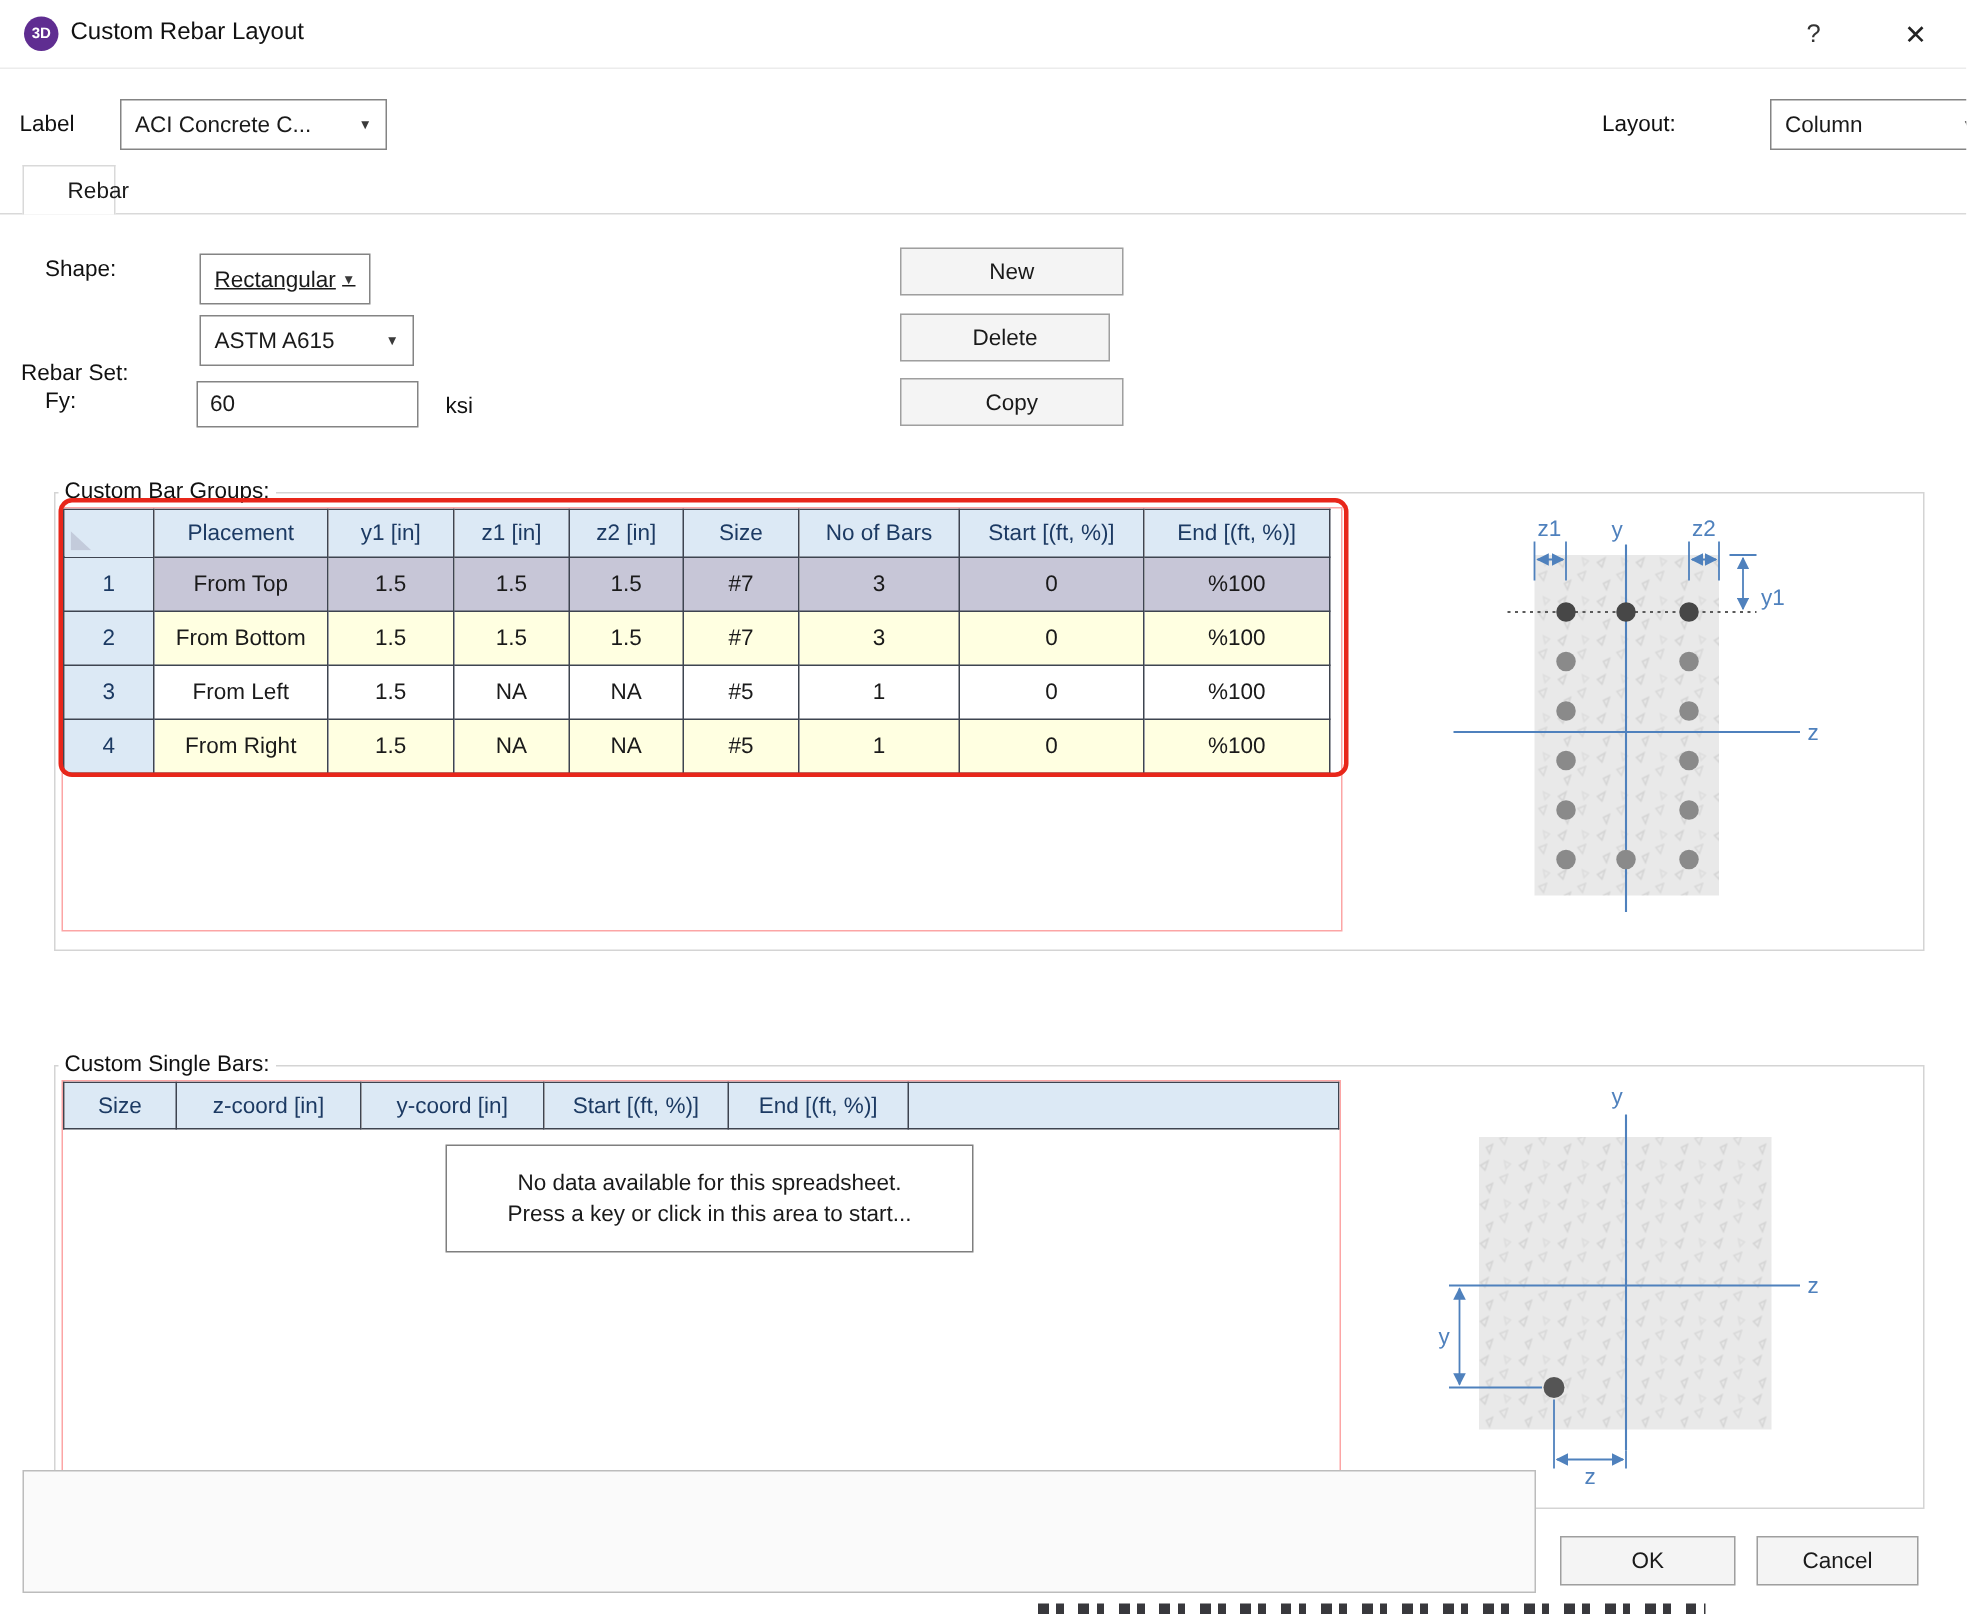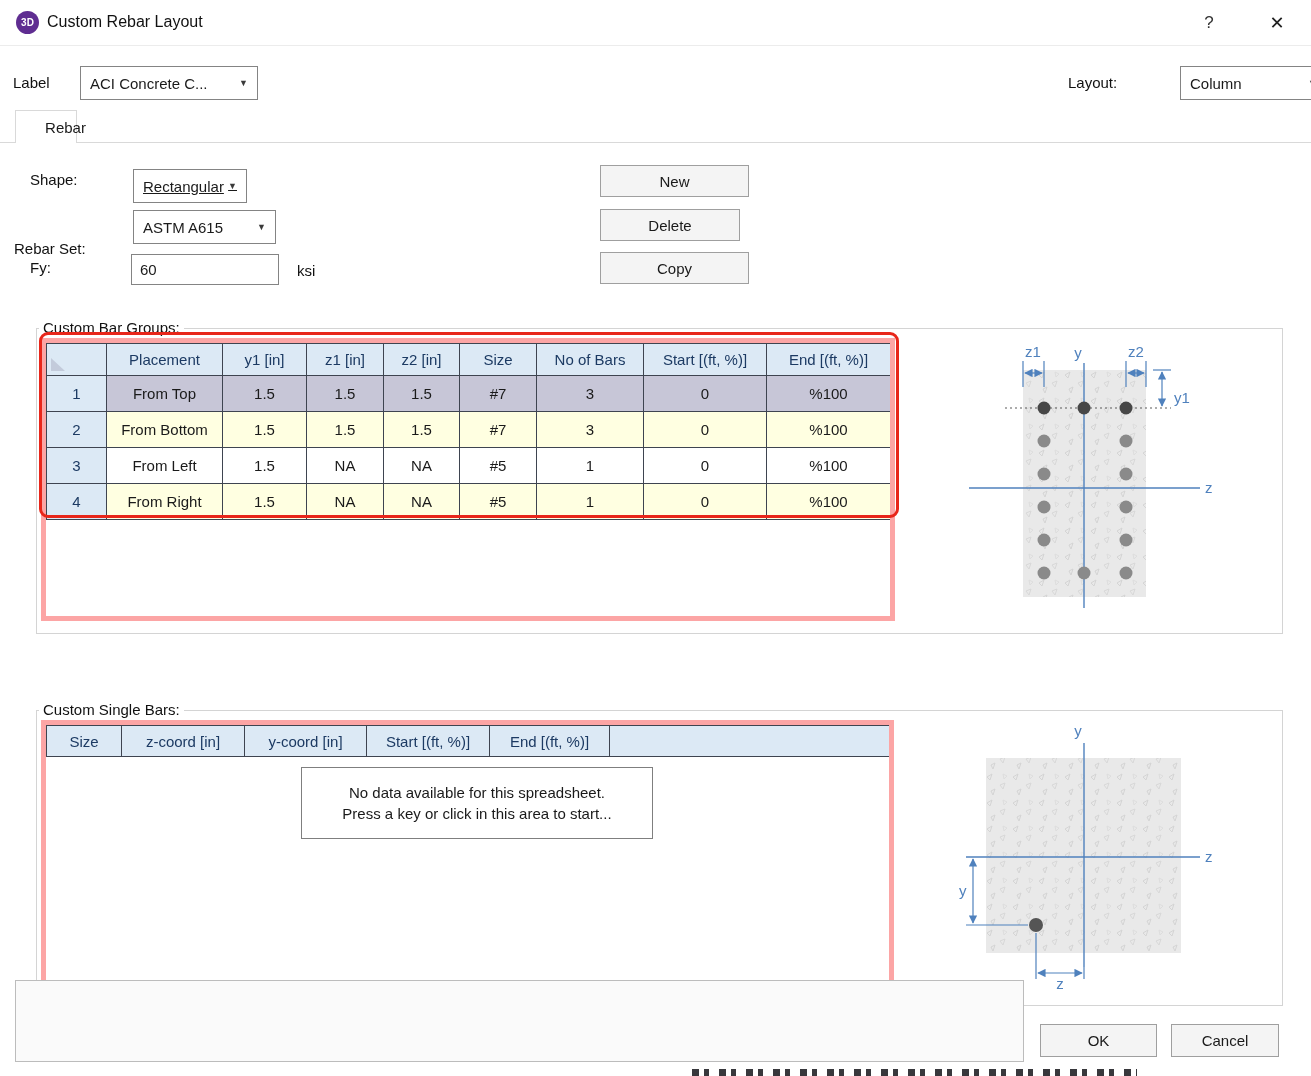--- a/index.html
+++ b/index.html
@@ -49,21 +49,21 @@
   #btn-new{left:600px;top:165px;width:149px;height:32px;}
   #btn-delete{left:600px;top:209px;width:140px;height:32px;}
   #btn-copy{left:600px;top:252px;width:149px;height:32px;}
 
   
   .group{position:absolute;border:1px solid #d4d4d4;background:#fff;box-sizing:border-box;}
   .gtitle{position:absolute;top:-10px;left:2px;background:#fff;padding:0 4px;font-size:15px;color:#111;white-space:nowrap;}
   #group-bars{left:36px;top:328px;width:1247px;height:306px;}
   #group-single{left:36px;top:666px;width:1247px;height:296px;margin-top:44px;}
 
-  .sheet{position:absolute;background:#fff;border:5px solid #fca5a5;box-sizing:border-box;overflow:hidden;}
+  .sheet{position:absolute;background:#fff;border:1px solid #fca5a5;box-sizing:border-box;overflow:hidden;}
   #sheet1{left:4px;top:9px;width:854px;height:283px;}
   #sheet2{left:4px;top:9px;width:853px;height:265px;}
 
   table.grid{border-collapse:collapse;table-layout:fixed;font-size:15px;}
   .grid th,.grid td{border:1px solid #3e4450;text-align:center;padding:0;overflow:hidden;white-space:nowrap;}
   .grid thead th{background:#dce9f5;color:#1c3a63;font-weight:400;height:31px;}
   .grid tbody th{background:#dce9f5;color:#1c3a63;font-weight:400;}
   #grid1{width:844px;}
   #grid1 tbody tr{height:36px;}
   tr.sel td{background:#c7c6d7;}

